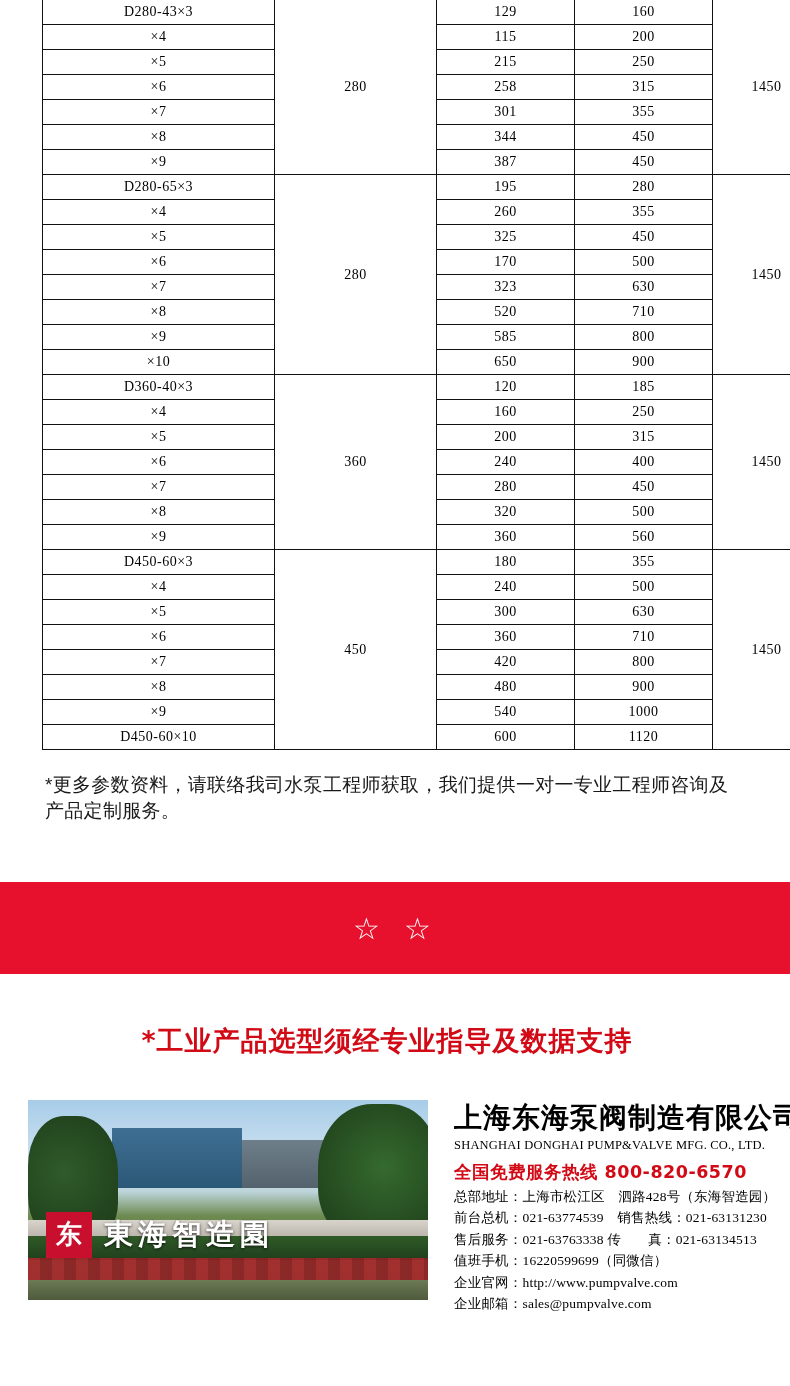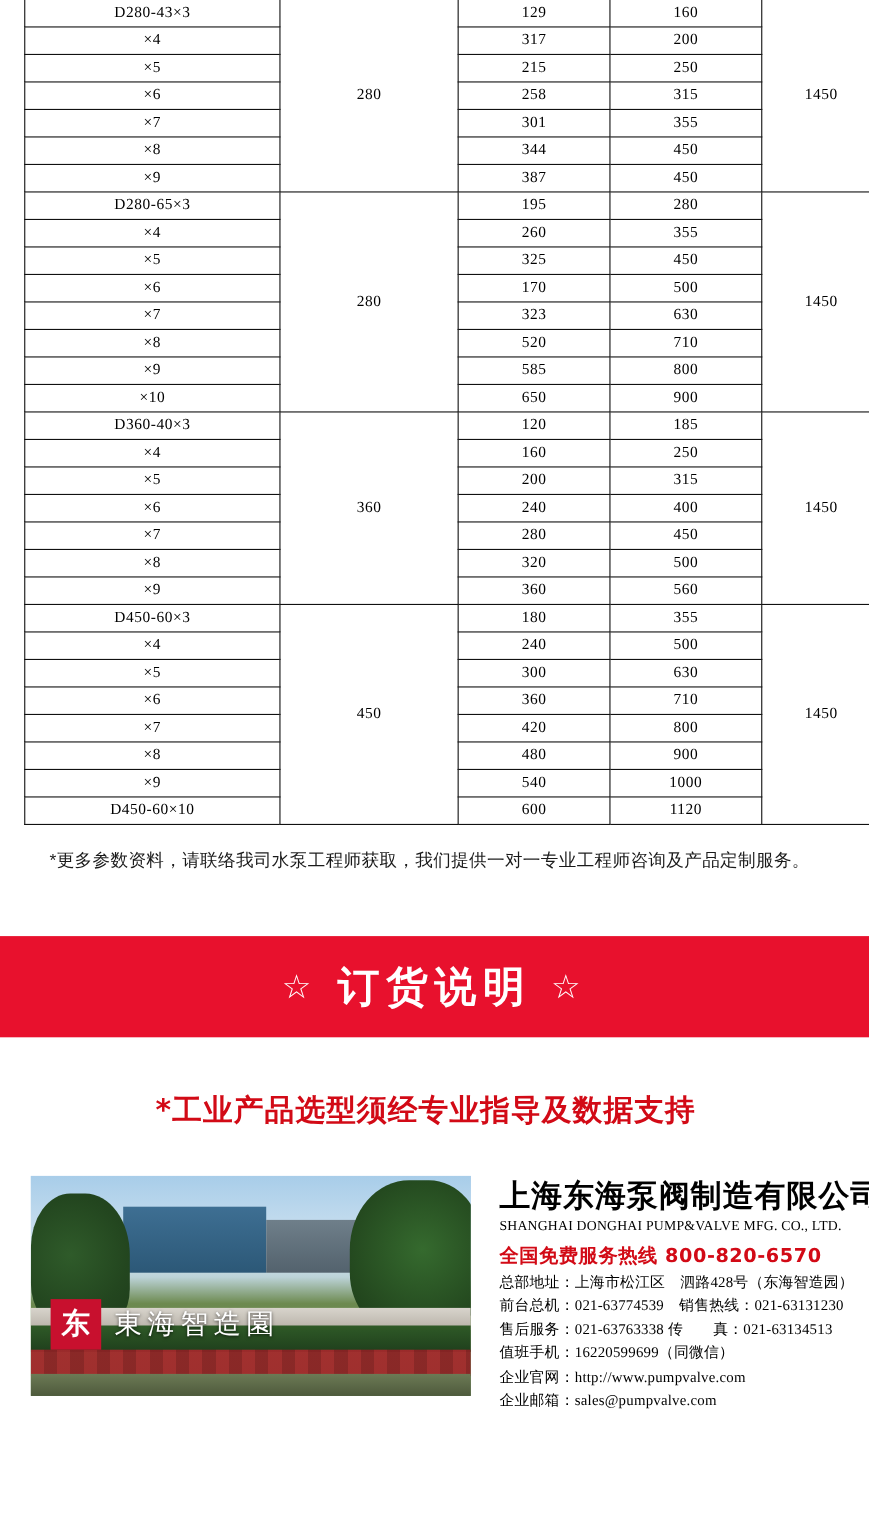--- a/index.html
+++ b/index.html
@@ -9,21 +9,21 @@
   }
   body {
     width: 790px;
     min-height: 1386px;
     font-family: "Liberation Sans", sans-serif;
     color: #000;
   }
 
   
   .table-wrap {
-    padding: 0 22px;
+    padding: 0 42px;
   }
   table.spec {
     width: 700px;
     border-collapse: collapse;
     table-layout: fixed;
     margin-top: -1px;
   }
   table.spec td {
     border: 1px solid #111;
     text-align: center;
@@ -35,21 +35,21 @@
     letter-spacing: 0.5px;
   }
   td.model { width: 232px; }
   td.speed-col { width: 162px; }
   td.num { width: 138px; }
   td.rpm { width: 108px; }
 
   
   .note {
     padding: 22px 45px 0 45px;
-    font-size: 16px;
+    font-size: 19px;
     color: #1a1a1a;
     font-family: "Liberation Sans", sans-serif;
     letter-spacing: 0.3px;
   }
 
   
   .banner {
     margin-top: 58px;
     background: #e8112d;
     height: 92px;
@@ -122,22 +122,22 @@
   }
   .photo .sign .logo {
     width: 46px; height: 46px;
     background: #c8102e;
     display: flex; align-items: center; justify-content: center;
     color: #fff; font-weight: bold; font-size: 26px;
     font-family: "DejaVu Sans", sans-serif;
   }
   .photo .sign .signtext {
     color: #fff;
-    font-size: 25px;
-    font-weight: normal;
+    font-size: 29px;
+    font-weight: bold;
     letter-spacing: 5px;
     font-family: "DejaVu Sans", sans-serif;
     text-shadow: 0 1px 3px rgba(0,0,0,.75);
   }
 
   .company {
     flex: 1 1 auto;
     padding-top: 2px;
   }
   .company .cn-name {
@@ -180,21 +180,21 @@
     <tbody id="spec-body">
         <tr>
           <td class="model">D280-43×3</td>
           <td class="speed-col" rowspan="7">280</td>
           <td class="num">129</td>
           <td class="num">160</td>
           <td class="rpm" rowspan="7">1450</td>
         </tr>
         <tr>
           <td class="model">×4</td>
-          <td class="num">317</td>
+          <td class="num">115</td>
           <td class="num">200</td>
         </tr>
         <tr>
           <td class="model">×5</td>
           <td class="num">215</td>
           <td class="num">250</td>
         </tr>
         <tr>
           <td class="model">×6</td>
           <td class="num">258</td>
@@ -338,21 +338,20 @@
         </tr>
       </tbody>
   </table>
 </div>
 
 <div class="note">*更多参数资料，请联络我司水泵工程师获取，我们提供一对一专业工程师咨询及产品定制服务。</div>
 
 <div class="banner">
   <div class="banner-inner">
     <span class="banner-star">☆</span>
-    <span>订货说明</span>
     <span class="banner-star">☆</span>
   </div>
 </div>
 
 <div class="headlines">
   <div>*工业产品选型须经专业指导及数据支持</div>
 </div>
 
 <div class="footer">
   <div class="photo">

